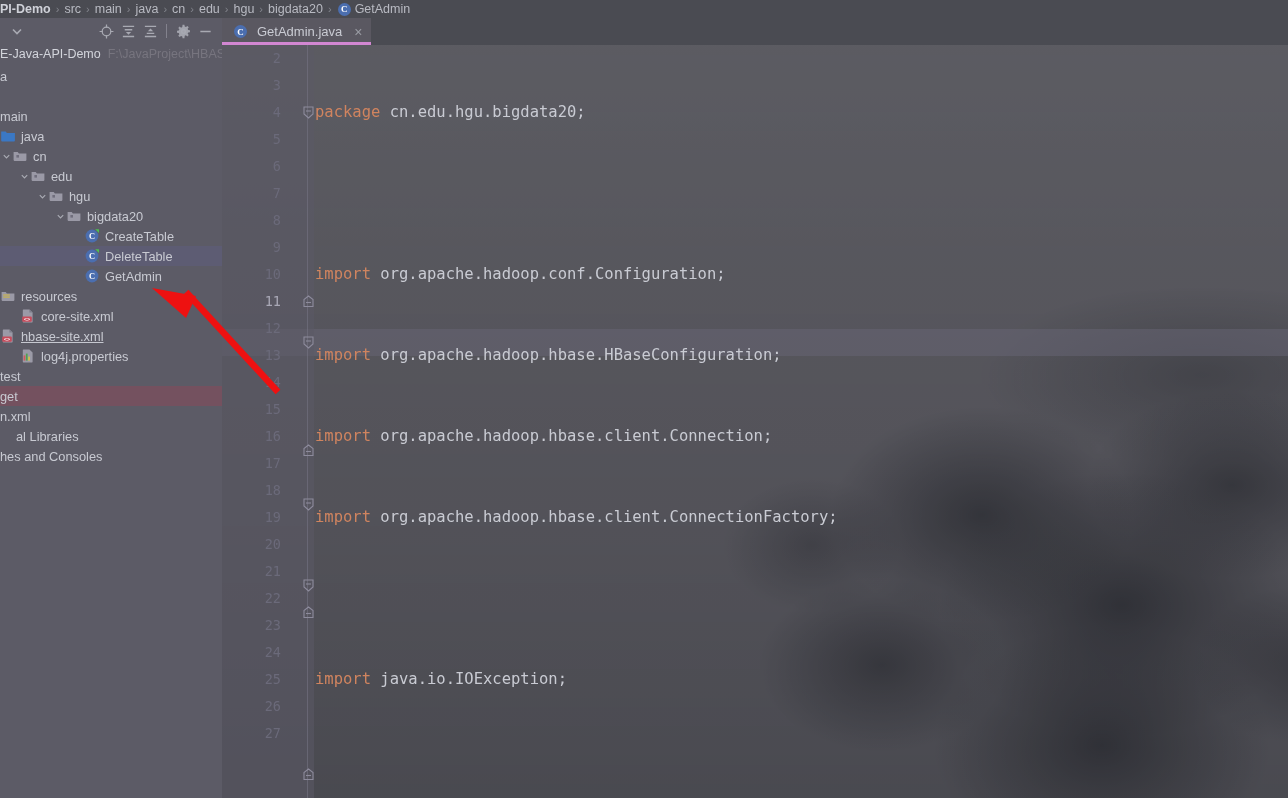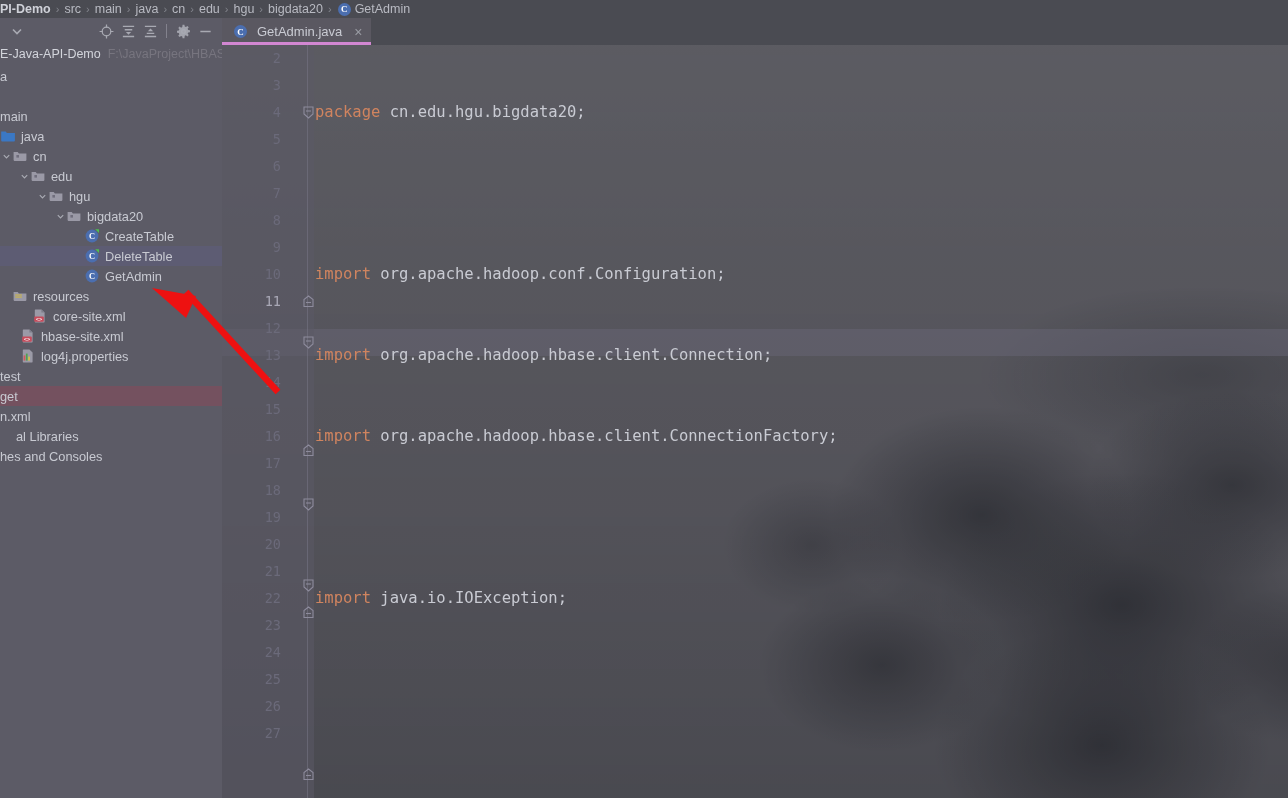--- a/index.html
+++ b/index.html
@@ -352,44 +352,44 @@
       <div class="tree-row" style="padding-left:84px;">
         <span class="ic">
           <svg width="16" height="16" viewBox="0 0 16 16">
             <circle cx="8" cy="8" r="6.4" fill="#4b6eaf"></circle>
             <text x="8" y="11.4" font-size="8.4" font-family="Liberation Serif, serif" fill="#ffffff" text-anchor="middle" font-weight="bold">C</text>
           </svg>
         </span>
         <span class="tlabel">GetAdmin</span>
       </div>
 
-      <div class="tree-row" style="padding-left:12px;">
+      <div class="tree-row" style="padding-left:0px;">
         <span class="ic">
           <svg width="16" height="16" viewBox="0 0 16 16">
               <path fill="#9a99a6" d="M1.6 4.1h4.1l1.2 1.4h7.5v6.6a.8.8 0 0 1-.8.8H2.4a.8.8 0 0 1-.8-.8z"></path>
               <rect x="3.2" y="6.4" width="6.6" height="1.2" fill="#c8b450"></rect>
               <rect x="3.2" y="8.5" width="6.6" height="1.2" fill="#c8b450"></rect>
             </svg>
         </span>
         <span class="tlabel">resources</span>
       </div>
 
-      <div class="tree-row" style="padding-left:32px;">
+      <div class="tree-row" style="padding-left:20px;">
         <span class="ic">
           <svg width="16" height="16" viewBox="0 0 16 16">
             <path fill="#9b9aa7" d="M3.4 1.4h6l3.2 3.2v9.2a.6.6 0 0 1-.6.6H3.4a.6.6 0 0 1-.6-.6V2a.6.6 0 0 1 .6-.6z"></path>
             <path fill="#7e7d8a" d="M9.4 1.4l3.2 3.2H9.4z"></path>
             <rect x="2.2" y="8.6" width="9.6" height="5.2" rx="1" fill="#c74c5c"></rect>
             <text x="7" y="12.8" font-size="5.4" fill="#ffffff" text-anchor="middle" font-family="DejaVu Sans Mono, monospace">&lt;&gt;</text>
           </svg>
         </span>
         <span class="tlabel">core-site.xml</span>
       </div>
 
-      <div class="tree-row" style="padding-left:20px;">
+      <div class="tree-row" style="text-decoration:underline;">
         <span class="ic">
           <svg width="16" height="16" viewBox="0 0 16 16">
             <path fill="#9b9aa7" d="M3.4 1.4h6l3.2 3.2v9.2a.6.6 0 0 1-.6.6H3.4a.6.6 0 0 1-.6-.6V2a.6.6 0 0 1 .6-.6z"></path>
             <path fill="#7e7d8a" d="M9.4 1.4l3.2 3.2H9.4z"></path>
             <rect x="2.2" y="8.6" width="9.6" height="5.2" rx="1" fill="#c74c5c"></rect>
             <text x="7" y="12.8" font-size="5.4" fill="#ffffff" text-anchor="middle" font-family="DejaVu Sans Mono, monospace">&lt;&gt;</text>
           </svg>
         </span>
         <span class="tlabel">hbase-site.xml</span>
       </div>
@@ -525,20 +525,21 @@
               <path d="M5.5 1 L10 4.5v7H1v-7z" fill="none" stroke="#8d8b9c" stroke-width="1.1"></path>
               <path d="M3 7.5h5" stroke="#8d8b9c" stroke-width="1.1"></path>
             </svg>
         </div>
       </div>
 
       <div class="code">
         <div class="cline"><span class="k">package</span><span class="t"> cn.edu.hgu.bigdata20;</span></div>
         <div class="cline"></div>
         <div class="cline"><span class="k">import</span><span class="t"> org.apache.hadoop.conf.Configuration;</span></div>
+        <div class="cline"><span class="k">import</span><span class="t"> org.apache.hadoop.hbase.HBaseConfiguration;</span></div>
         <div class="cline"><span class="k">import</span><span class="t"> org.apache.hadoop.hbase.client.Connection;</span></div>
         <div class="cline"><span class="k">import</span><span class="t"> org.apache.hadoop.hbase.client.ConnectionFactory;</span></div>
         <div class="cline"></div>
         <div class="cline"><span class="k">import</span><span class="t"> java.io.IOException;</span></div>
         
         
         
         
         
         

